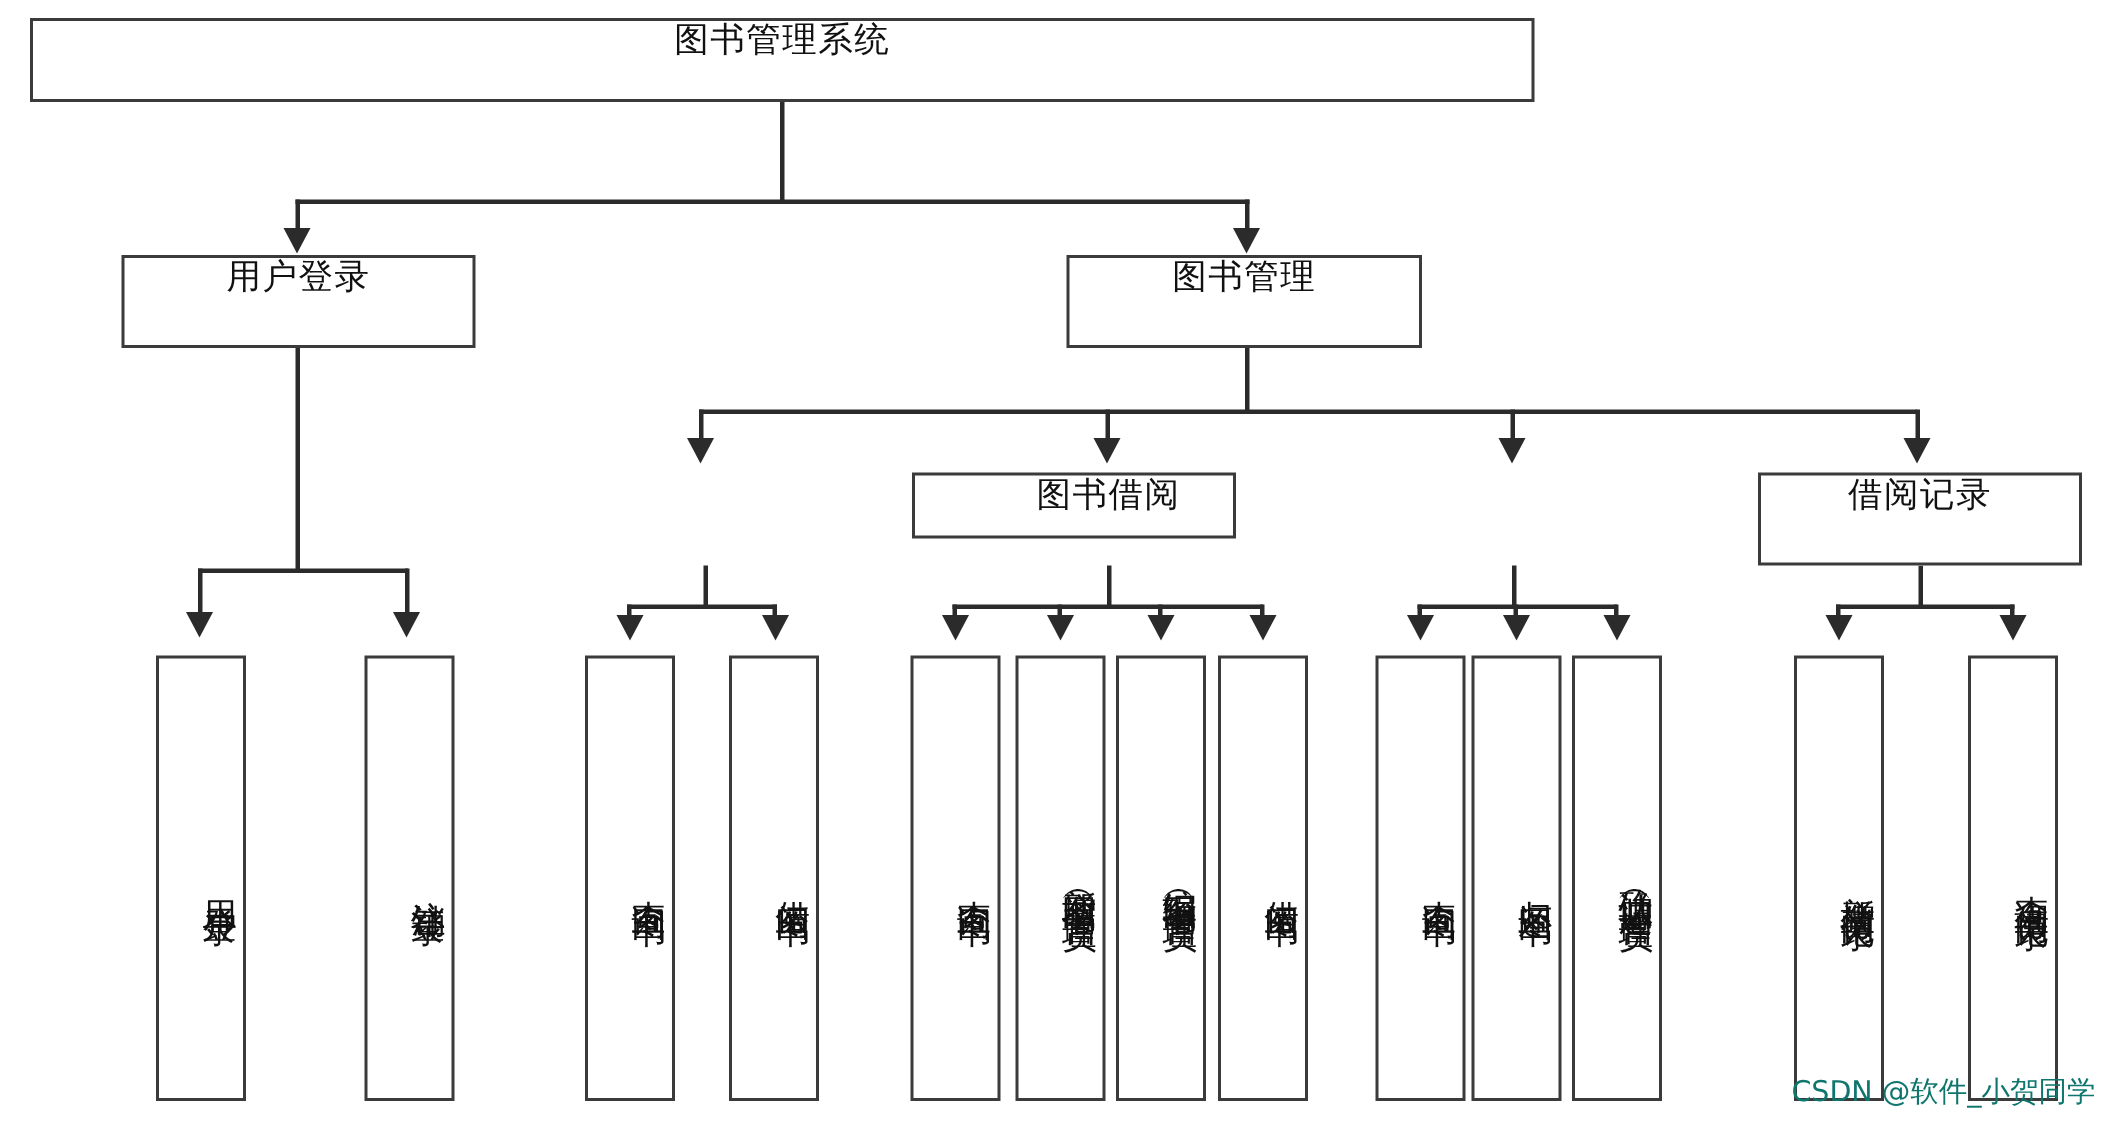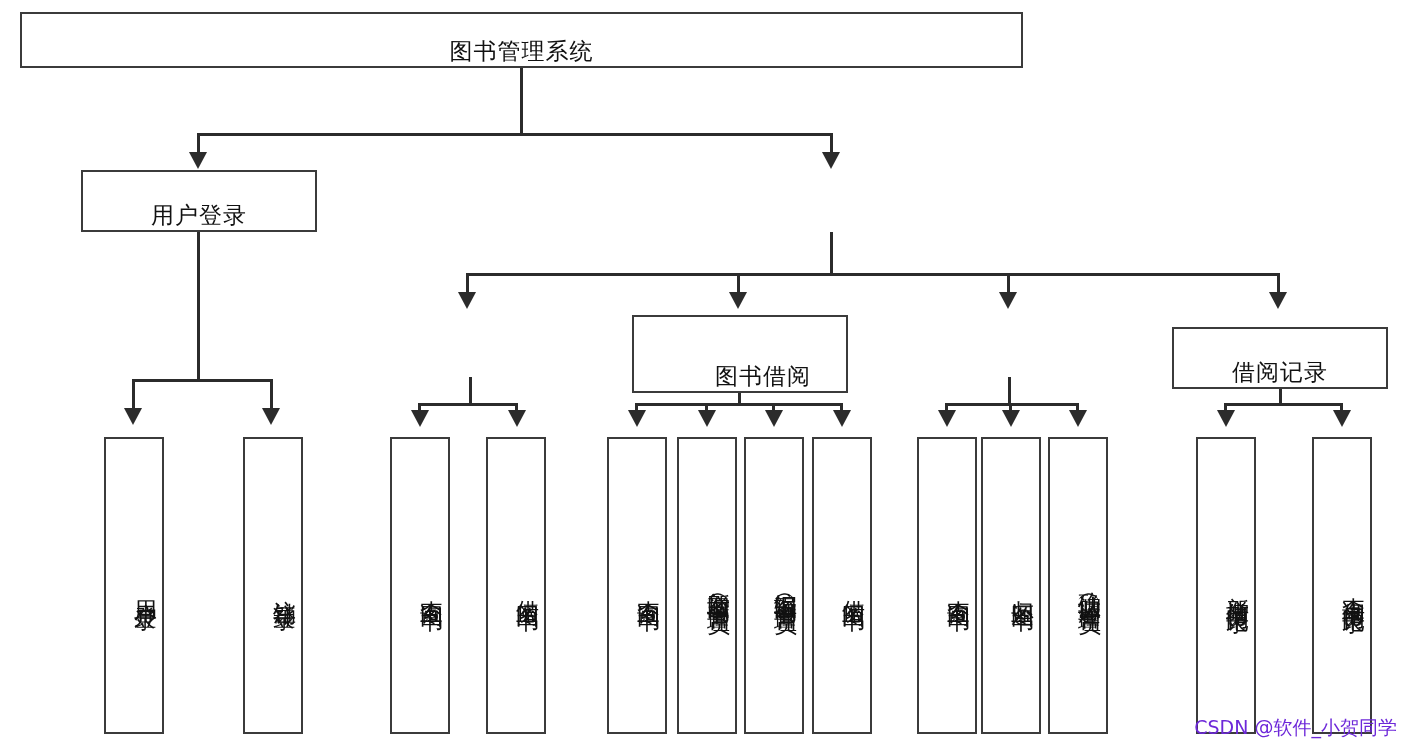--- a/index.html
+++ b/index.html
@@ -16,21 +16,21 @@
     height: 747px;
     background: #ffffff;
     overflow: hidden;
   }
   .node {
     position: absolute;
     box-sizing: border-box;
     border: 2px solid #3b3b3b;
     background: #ffffff;
     display: flex;
-    align-items: flex-end;
+    align-items: flex-start;
     justify-content: center;
     color: #111111;
     z-index: 3;
   }
   .node.horiz {
     font-size: 23px;
     letter-spacing: 1px;
     line-height: 1.2;
   }
   .node.vert {
@@ -60,21 +60,21 @@
     border-left: 9px solid transparent;
     border-right: 9px solid transparent;
     border-top: 17px solid #2b2b2b;
     z-index: 2;
   }
   #watermark {
     position: absolute;
     right: 8px;
     bottom: 6px;
     font-size: 19px;
-    color: #6d28d9;
+    color: #0f766e;
     white-space: nowrap;
     z-index: 5;
     font-family: "DejaVu Sans", "Liberation Sans", sans-serif;
   }
 </style>
 </head>
 <body>
 
 <div id="canvas">
 
@@ -84,44 +84,47 @@
 
   <div class="edge v" style="left:520px; top:68px; height:67px;"></div>
   <div class="edge h" style="left:197px; top:133px; width:636px;"></div>
   <div class="edge v" style="left:197px; top:133px; height:25px;"></div>
   <div class="arrow" style="left:189px; top:152px;"></div>
   <div class="edge v" style="left:830px; top:133px; height:25px;"></div>
   <div class="arrow" style="left:822px; top:152px;"></div>
 
   <div class="node horiz" style="left:81px; top:170px; width:236px; height:62px;">
     <span class="label">用户登录</span>
+  </div>
+  <div class="node horiz" style="left:711px; top:170px; width:237px; height:62px;">
+    <span class="label">图书管理</span>
   </div>
 
   <div class="edge v" style="left:197px; top:232px; height:150px;"></div>
   <div class="edge h" style="left:132px; top:379px; width:140px;"></div>
   <div class="edge v" style="left:132px; top:379px; height:32px;"></div>
   <div class="arrow" style="left:124px; top:408px;"></div>
   <div class="edge v" style="left:270px; top:379px; height:32px;"></div>
   <div class="arrow" style="left:262px; top:408px;"></div>
 
   <div class="edge v" style="left:830px; top:232px; height:44px;"></div>
   <div class="edge h" style="left:466px; top:273px; width:812px;"></div>
   <div class="edge v" style="left:466px; top:273px; height:25px;"></div>
   <div class="arrow" style="left:458px; top:292px;"></div>
   <div class="edge v" style="left:737px; top:273px; height:25px;"></div>
   <div class="arrow" style="left:729px; top:292px;"></div>
   <div class="edge v" style="left:1007px; top:273px; height:25px;"></div>
   <div class="arrow" style="left:999px; top:292px;"></div>
   <div class="edge v" style="left:1277px; top:273px; height:25px;"></div>
   <div class="arrow" style="left:1269px; top:292px;"></div>
 
-  <div class="node horiz" style="left:632px; top:315px; width:216px; height:78px;padding-left:46px;">
+  <div class="node horiz" style="left:608px; top:315px; width:216px; height:44px;padding-left:46px;">
     <span class="label">图书借阅</span>
   </div>
-  <div class="node horiz" style="left:1172px; top:315px; width:216px; height:62px;margin-top:12px;">
+  <div class="node horiz" style="left:1172px; top:315px; width:216px; height:62px;">
     <span class="label">借阅记录</span>
   </div>
 
   <div class="edge v" style="left:469px; top:377px; height:28px;"></div>
   <div class="edge h" style="left:418px; top:403px; width:100px;"></div>
   <div class="edge v" style="left:418px; top:403px; height:10px;"></div>
   <div class="arrow" style="left:411px; top:410px;"></div>
   <div class="edge v" style="left:515px; top:403px; height:10px;"></div>
   <div class="arrow" style="left:508px; top:410px;"></div>
 

